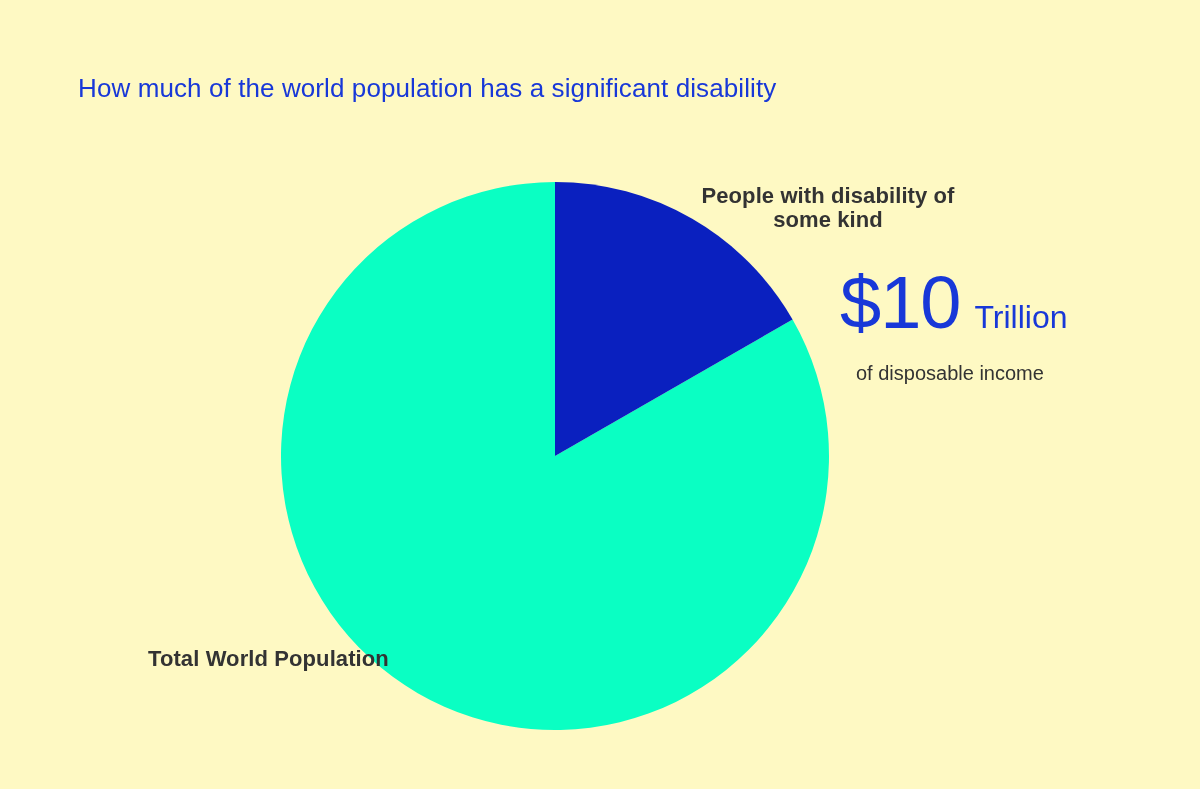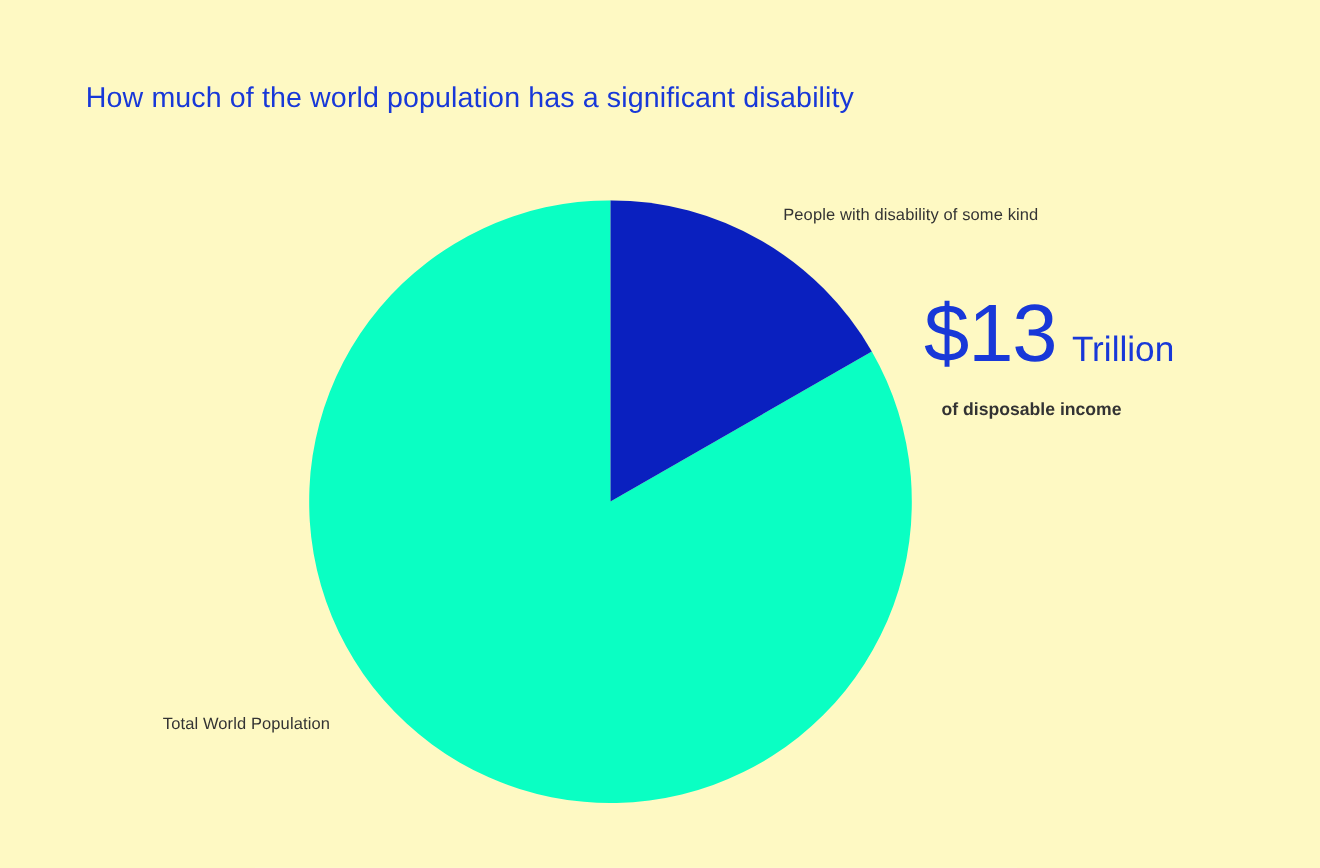--- a/index.html
+++ b/index.html
@@ -43,23 +43,23 @@
   }
   #pie-svg {
     display: block;
     width: 548px;
     height: 548px;
   }
 
   
   .slice-label {
     position: absolute;
-    font-size: 15px;
+    font-size: 22px;
     line-height: 24px;
-    font-weight: 400;
+    font-weight: 700;
     color: #333333;
     letter-spacing: 0.1px;
   }
   #label-disability {
     left: 700px;
     top: 184px;
     width: 256px;
     text-align: center;
     white-space: normal;
   }
@@ -94,23 +94,23 @@
   #stat-unit {
     font-size: 32px;
     line-height: 40px;
     font-weight: 400;
     color: #1838d8;
     letter-spacing: 0px;
   }
   #stat-caption {
     margin-top: 22px;
     margin-left: 16px;
-    font-size: 16px;
+    font-size: 20px;
     line-height: 22px;
-    font-weight: 700;
+    font-weight: 400;
     color: #333333;
     white-space: nowrap;
   }
 </style>
 </head>
 <body>
 
 <div id="canvas">
 
   <div id="chart-title">How much of the world population has a significant disability</div>
@@ -123,19 +123,19 @@
       <path id="slice-disability" fill="#0a20bf" d="M 274 274 L 274.000 0.000 A 274 274 0 0 1 511.577 137.497 Z"></path>
     </svg>
   </div>
 
   <div class="slice-label" id="label-disability">People with disability of some kind</div>
 
   <div class="slice-label" id="label-total">Total World Population</div>
 
   <div id="stat-callout">
     <div id="stat-line">
-      <span id="stat-value">$13</span>
+      <span id="stat-value">$10</span>
       <span id="stat-unit">Trillion</span>
     </div>
     <div id="stat-caption">of disposable income</div>
   </div>
 
 </div>
 
 </body></html>

